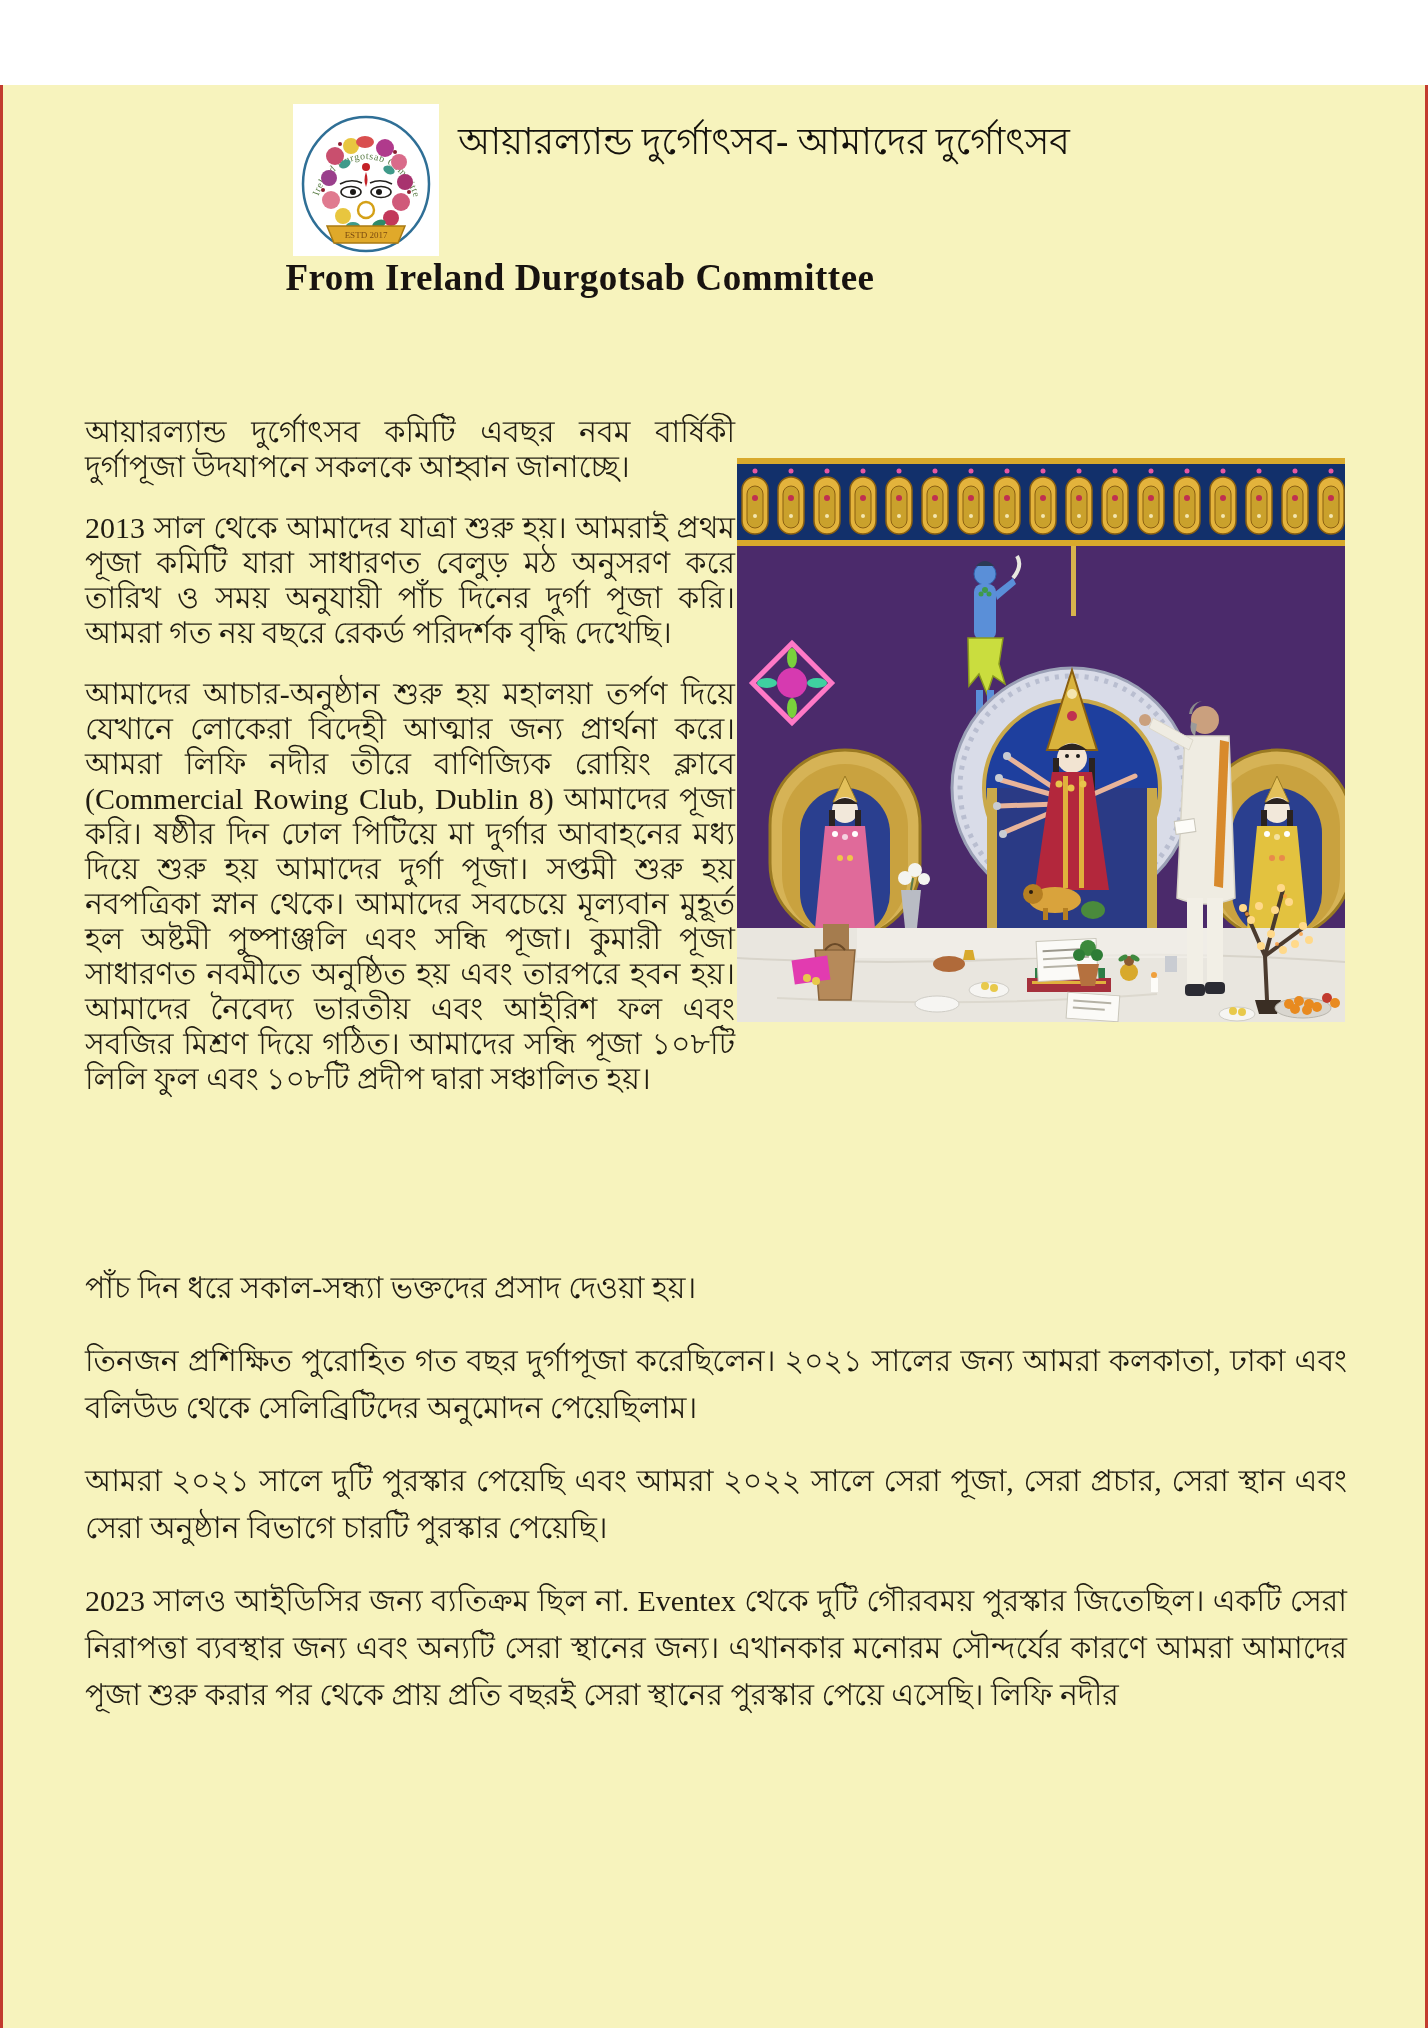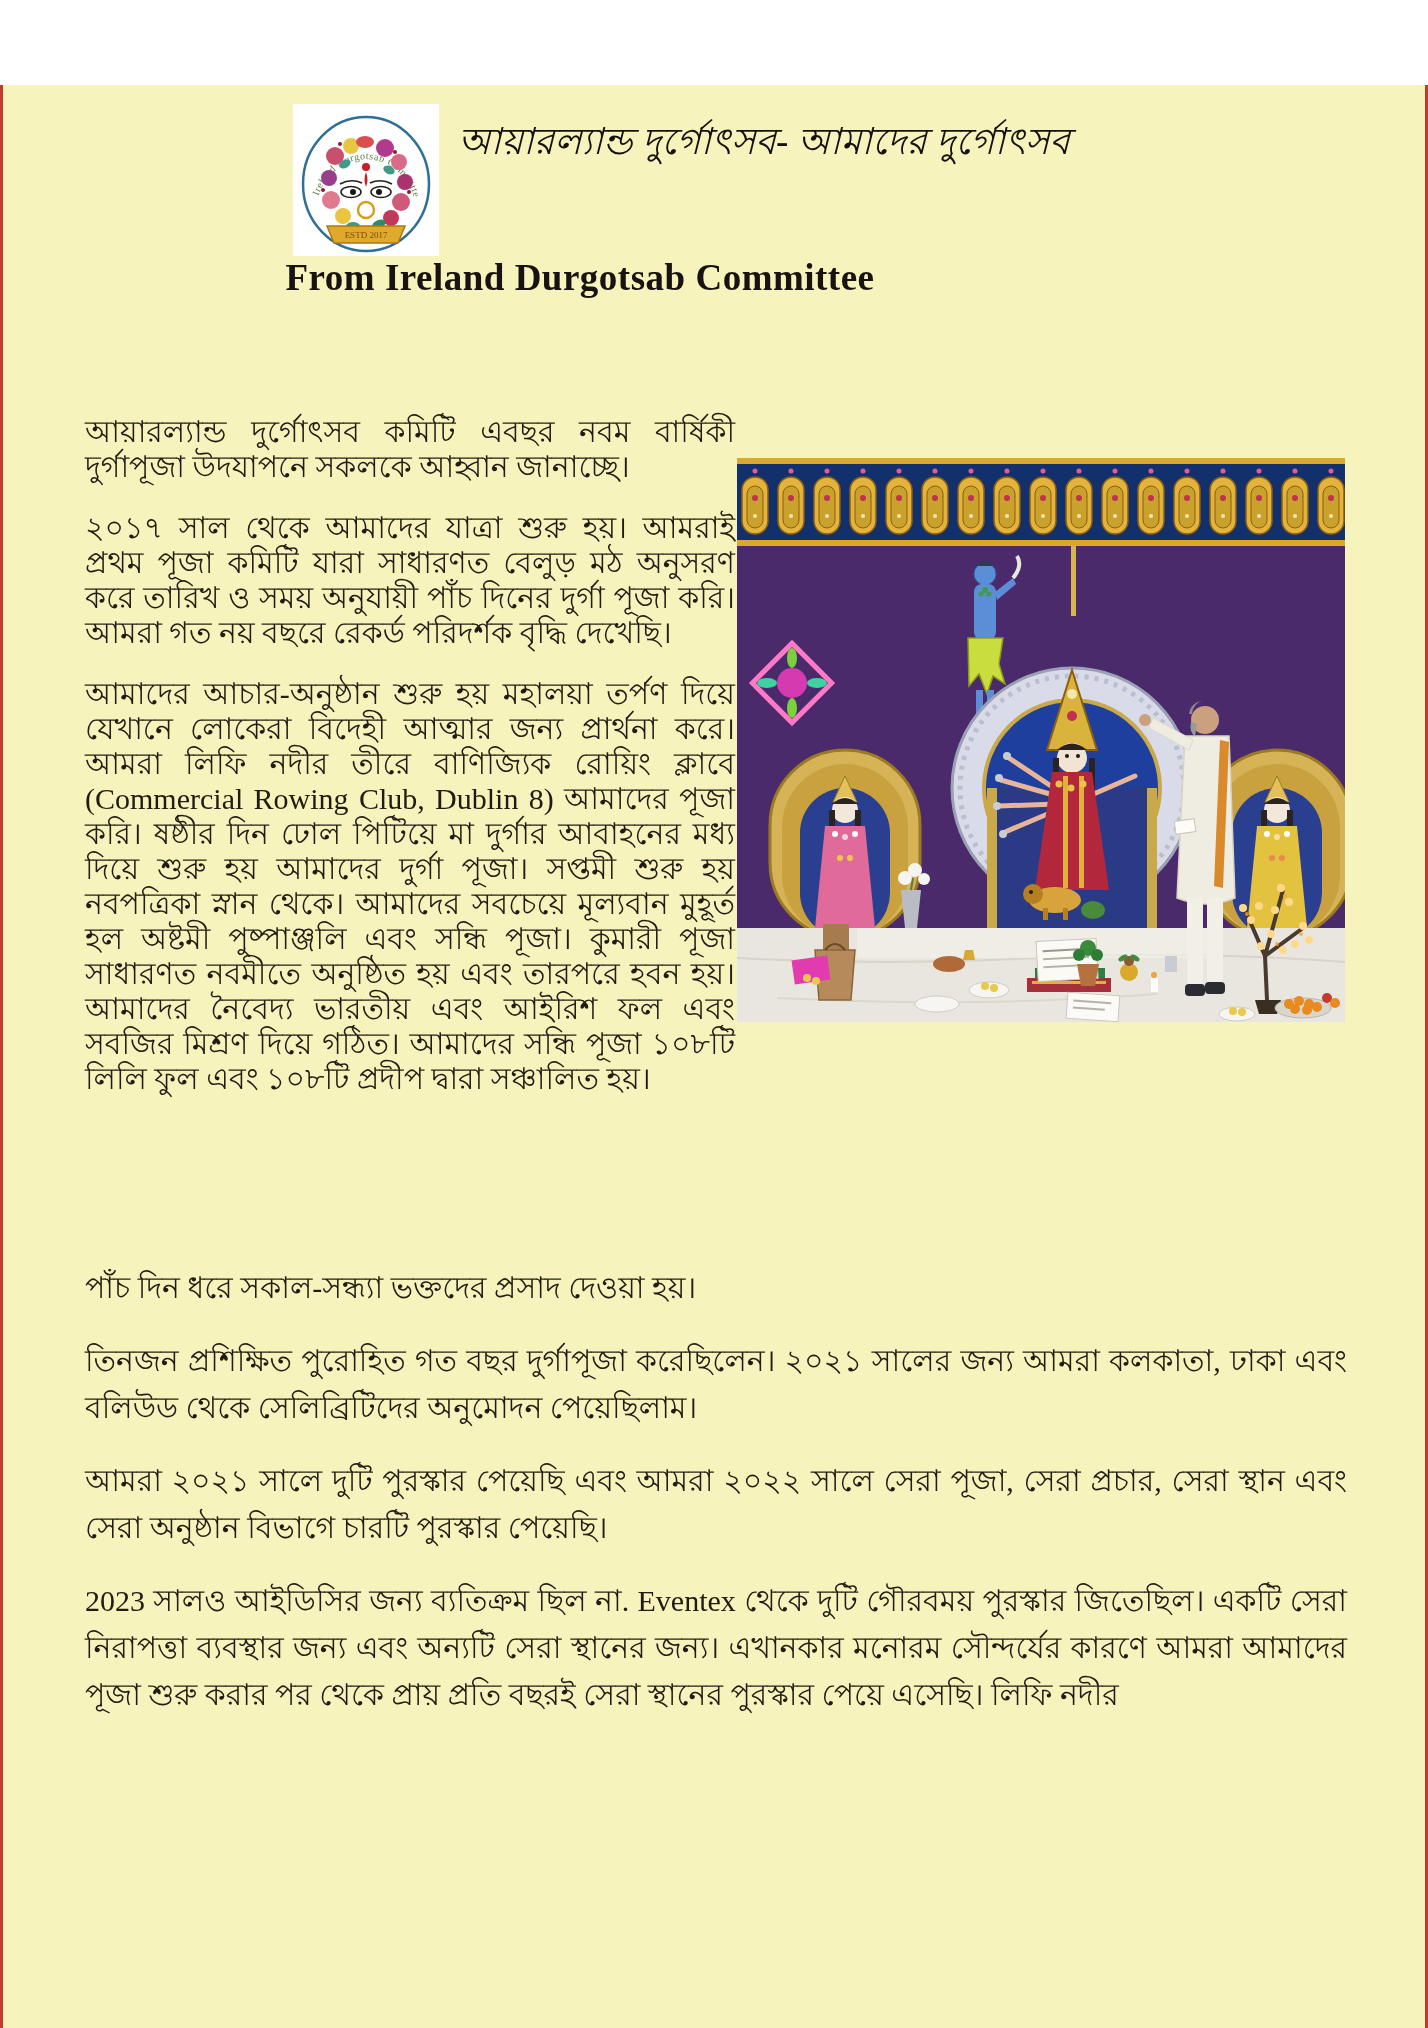--- a/index.html
+++ b/index.html
@@ -12,21 +12,21 @@
     position:absolute;left:0;top:85px;width:1428px;height:1943px;
     background:#f7f3bd;
     border-left:3px solid #c23b2e;border-right:3px solid #c23b2e;
     box-sizing:border-box;
   }
   .logo-box{
     position:absolute;left:293px;top:104px;width:146px;height:152px;background:#ffffff;
   }
   .bengali-title{
     position:absolute;left:458px;top:118px;width:640px;
-    font-size:37px;line-height:1.3;color:#14110c;white-space:nowrap;font-style:italic;
+    font-size:37px;line-height:1.3;color:#14110c;white-space:nowrap;
   }
   .english-title{
     position:absolute;left:140px;top:256px;width:880px;text-align:center;
     font-weight:bold;font-size:37px;letter-spacing:.5px;color:#181310;font-family:Liberation Serif, serif;
   }
   .col-text{
     position:absolute;left:85px;top:414px;width:650px;
     font-size:30px;line-height:35px;text-align:justify;
   }
   .col-text p, .wide-text p{margin:0 0 26px 0;}
@@ -102,21 +102,21 @@
         <text x="73" y="134" font-size="9" text-anchor="middle" fill="#7a4a10">ESTD 2017</text>
       </g>
     </svg>
   </div>
 
   <div class="bengali-title">আয়ারল্যান্ড দুর্গোৎসব- আমাদের দুর্গোৎসব</div>
   <div class="english-title">From Ireland Durgotsab Committee</div>
 
   <div class="col-text">
     <p>আয়ারল্যান্ড দুর্গোৎসব কমিটি এবছর নবম বার্ষিকী দুর্গাপূজা উদযাপনে সকলকে আহ্বান জানাচ্ছে।</p>
-    <p>২০১৭ সাল থেকে আমাদের যাত্রা শুরু হয়। আমরাই প্রথম পূজা কমিটি যারা সাধারণত বেলুড় মঠ অনুসরণ করে তারিখ ও সময় অনুযায়ী পাঁচ দিনের দুর্গা পূজা করি। আমরা গত নয় বছরে রেকর্ড পরিদর্শক বৃদ্ধি দেখেছি।</p>
+    <p>2013 সাল থেকে আমাদের যাত্রা শুরু হয়। আমরাই প্রথম পূজা কমিটি যারা সাধারণত বেলুড় মঠ অনুসরণ করে তারিখ ও সময় অনুযায়ী পাঁচ দিনের দুর্গা পূজা করি। আমরা গত নয় বছরে রেকর্ড পরিদর্শক বৃদ্ধি দেখেছি।</p>
     <p>আমাদের আচার-অনুষ্ঠান শুরু হয় মহালয়া তর্পণ দিয়ে যেখানে লোকেরা বিদেহী আত্মার জন্য প্রার্থনা করে। আমরা লিফি নদীর তীরে বাণিজ্যিক রোয়িং ক্লাবে (Commercial Rowing Club, Dublin 8) আমাদের পূজা করি। ষষ্ঠীর দিন ঢোল পিটিয়ে মা দুর্গার আবাহনের মধ্য দিয়ে শুরু হয় আমাদের দুর্গা পূজা। সপ্তমী শুরু হয় নবপত্রিকা স্নান থেকে। আমাদের সবচেয়ে মূল্যবান মুহূর্ত হল অষ্টমী পুষ্পাঞ্জলি এবং সন্ধি পূজা। কুমারী পূজা সাধারণত নবমীতে অনুষ্ঠিত হয় এবং তারপরে হবন হয়। আমাদের নৈবেদ্য ভারতীয় এবং আইরিশ ফল এবং সবজির মিশ্রণ দিয়ে গঠিত। আমাদের সন্ধি পূজা ১০৮টি লিলি ফুল এবং ১০৮টি প্রদীপ দ্বারা সঞ্চালিত হয়।</p>
   </div>
 
   <div class="photo">
     <svg viewBox="0 0 608 564" width="608" height="564">
       <rect width="608" height="564" fill="#4b2a6b"></rect>
 
       <defs>
         <pattern id="arches" x="0" y="6" width="36" height="76" patternUnits="userSpaceOnUse">
           <rect width="36" height="76" fill="#12306b"></rect>

